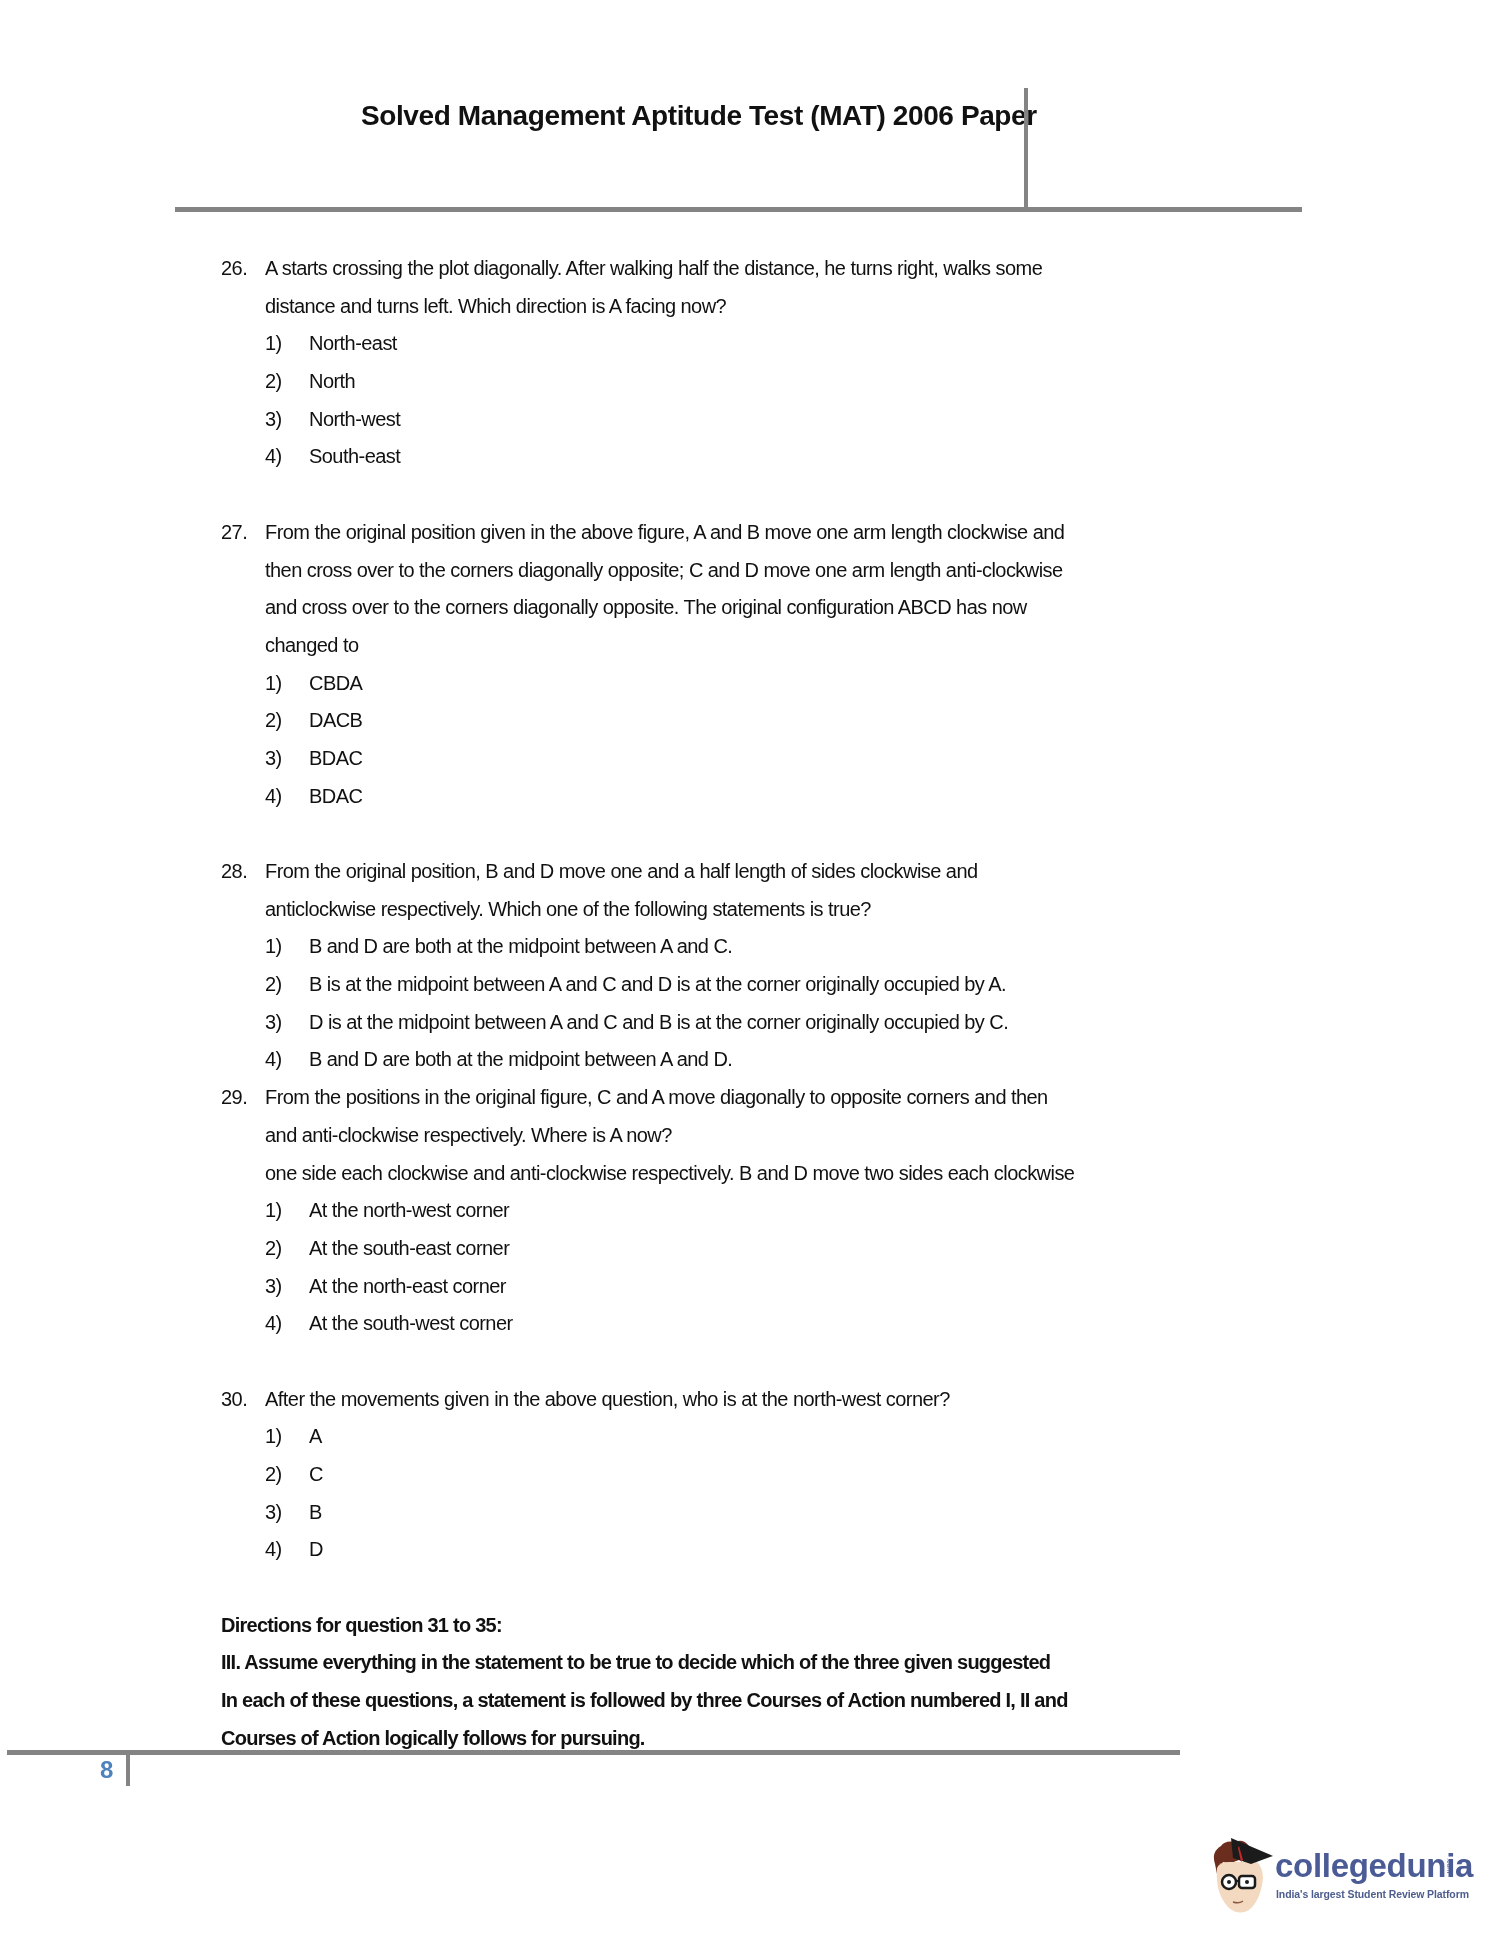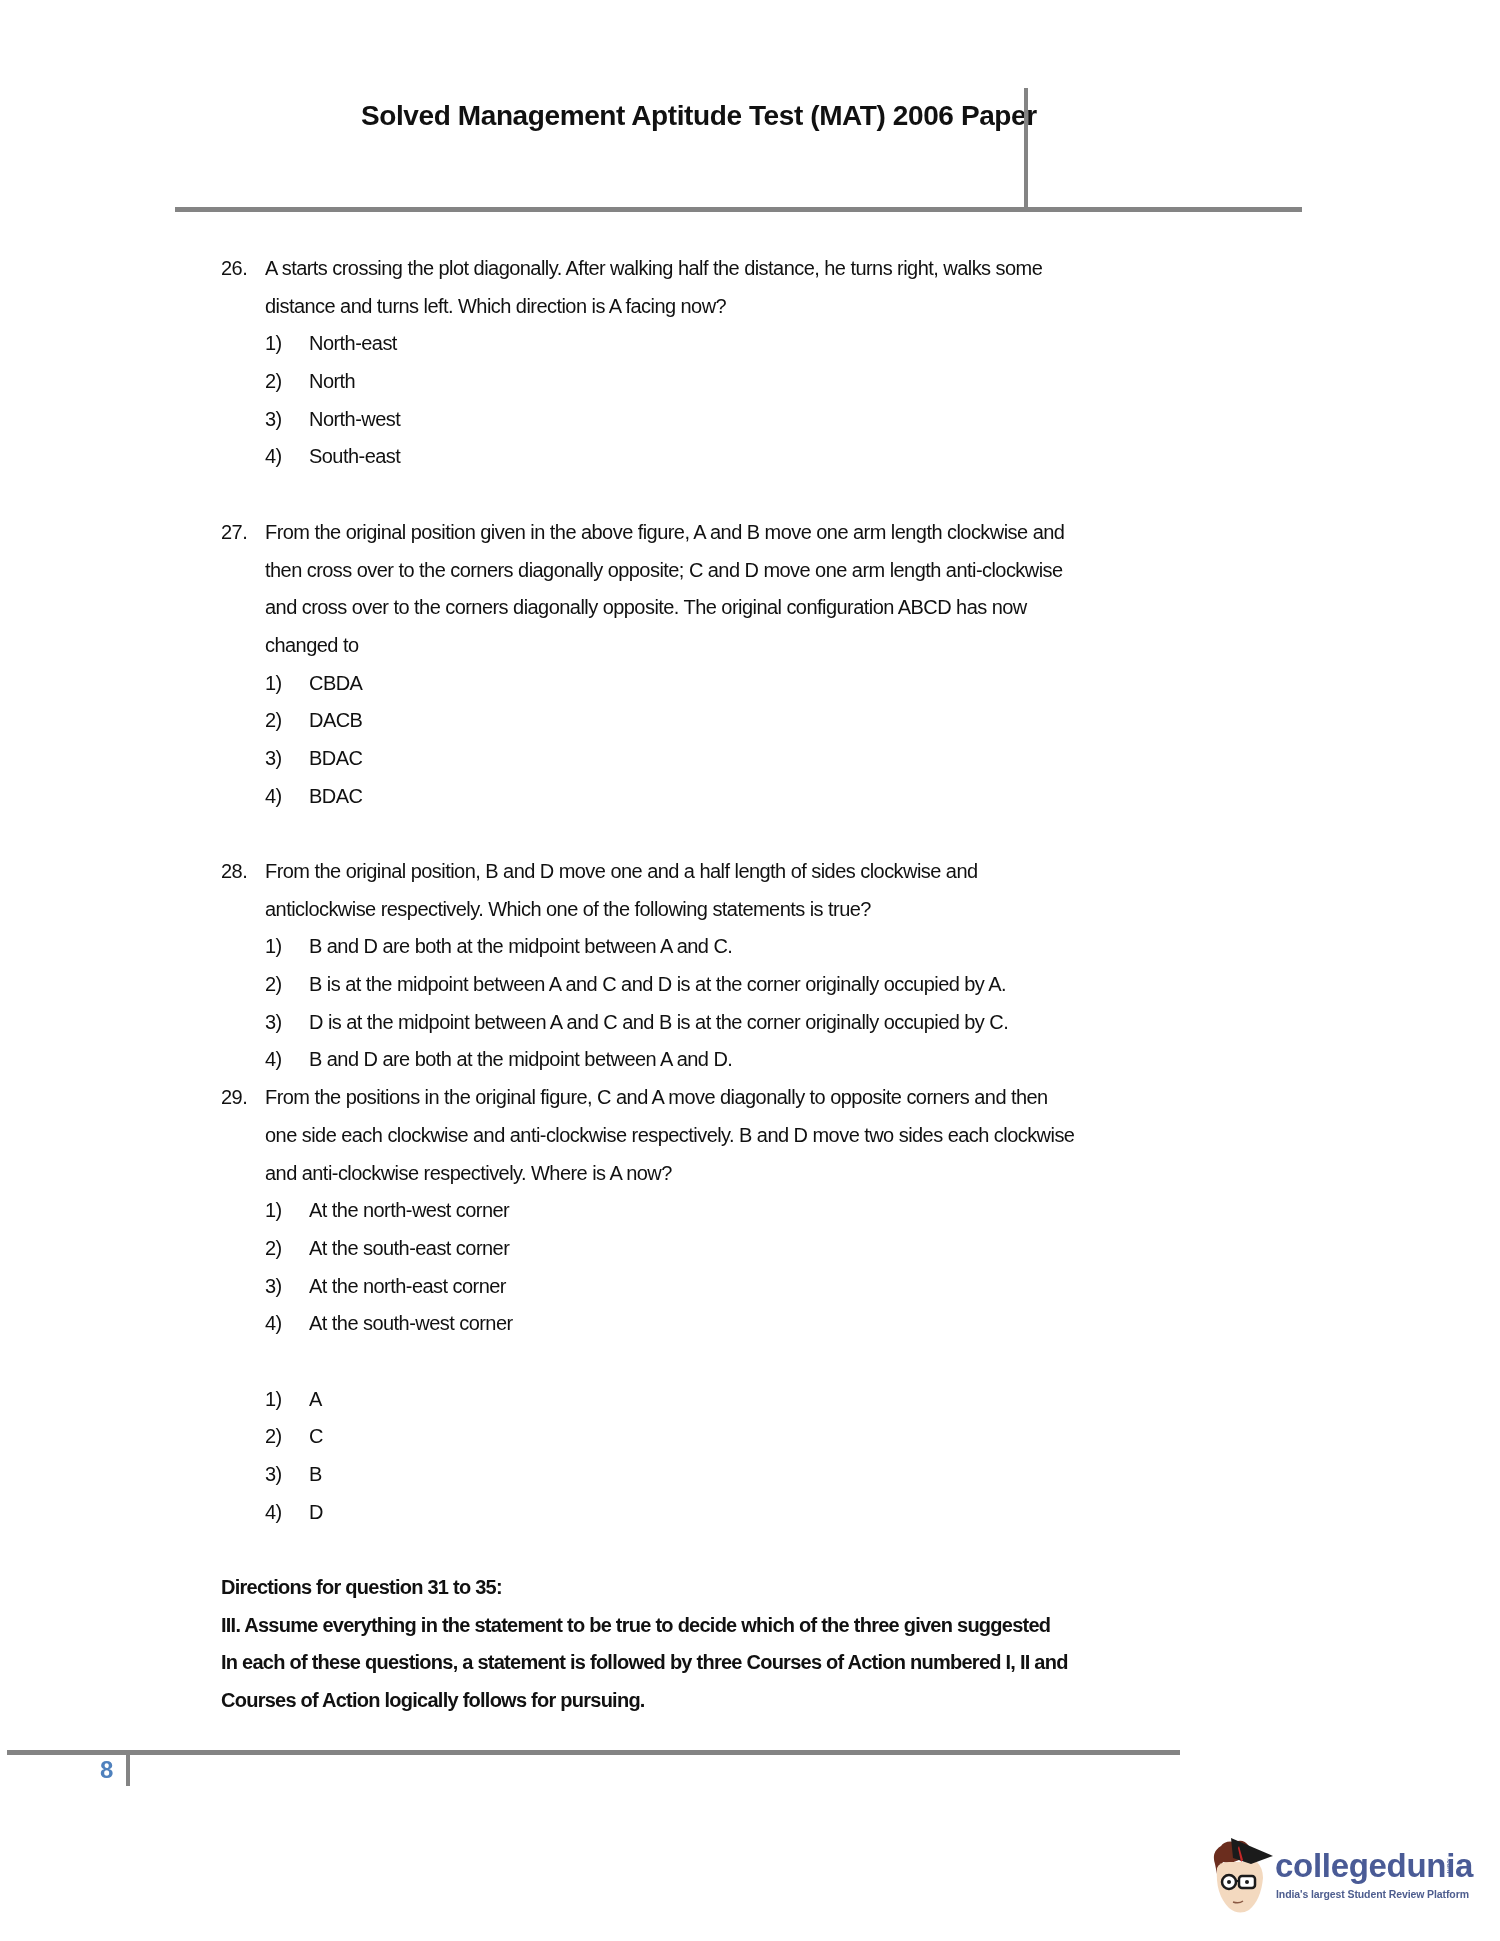--- a/index.html
+++ b/index.html
@@ -252,45 +252,49 @@
         <span class="opttext">B and D are both at the midpoint between A and D.</span>
       </div>
   </div>
 
   <div class="question">
     <div class="line">
       <span class="qnum">29.</span>
       <span class="qtext">From the positions in the original figure, C and A move diagonally to opposite corners and then</span>
     </div>
     <div class="line">
+        <span class="qtext">and anti-clockwise respectively. Where is A now?</span>
+      </div>
+    <div class="line">
         <span class="qtext">one side each clockwise and anti-clockwise respectively. B and D move two sides each clockwise</span>
       </div>
     <div class="line">
-        <span class="qtext">and anti-clockwise respectively. Where is A now?</span>
-      </div>
-    <div class="line">
         <span class="optnum">1)</span>
         <span class="opttext">At the north-west corner</span>
       </div>
     <div class="line">
         <span class="optnum">2)</span>
         <span class="opttext">At the south-east corner</span>
       </div>
     <div class="line">
         <span class="optnum">3)</span>
         <span class="opttext">At the north-east corner</span>
       </div>
     <div class="line">
         <span class="optnum">4)</span>
         <span class="opttext">At the south-west corner</span>
       </div>
   </div>
   <div class="blank"></div>
 
   <div class="question">
+    <div class="line">
+      <span class="qnum">30.</span>
+      <span class="qtext">After the movements given in the above question, who is at the north-west corner?</span>
+    </div>
     <div class="line">
         <span class="optnum">1)</span>
         <span class="opttext">A</span>
       </div>
     <div class="line">
         <span class="optnum">2)</span>
         <span class="opttext">C</span>
       </div>
     <div class="line">
         <span class="optnum">3)</span>

